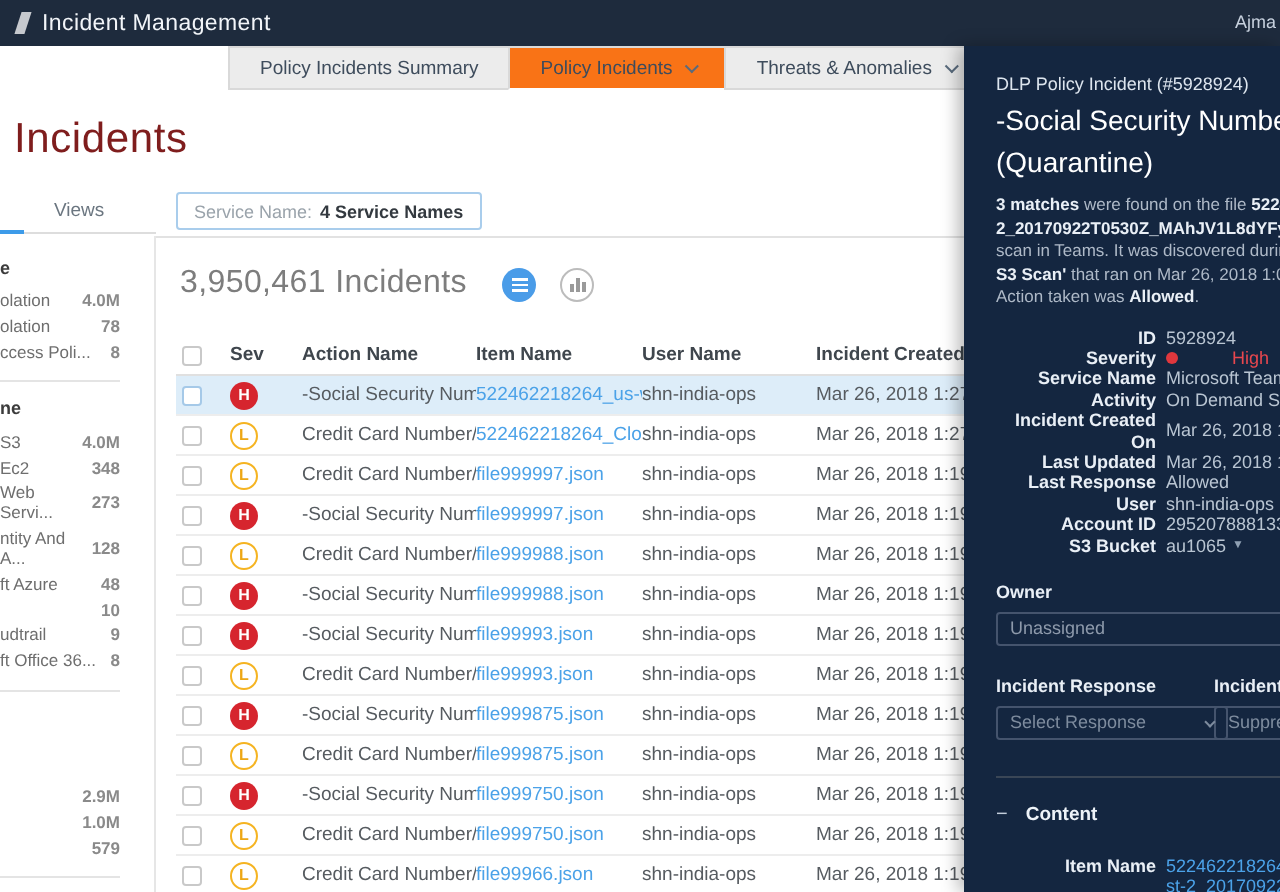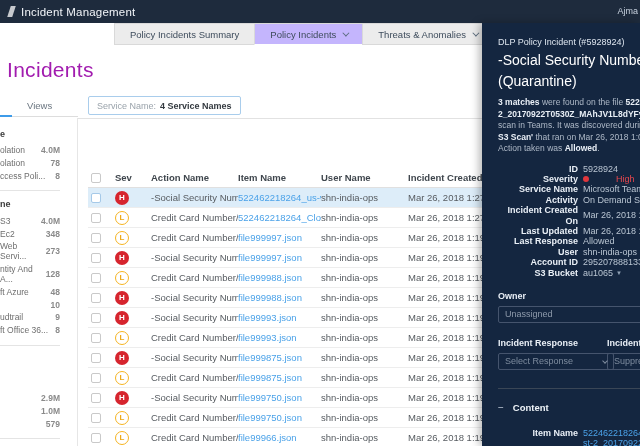--- a/index.html
+++ b/index.html
@@ -14,27 +14,27 @@
     transform:skewX(-18deg); margin-right:7px; }
   .app-title { color:#f2f5f9; font-size:11.5px; letter-spacing:.2px; }
   .user-menu { position:absolute; right:2px; top:6px; color:#c7d1de; font-size:9px; cursor:pointer; }
 
   
   .tabstrip { position:absolute; top:23px; left:0; width:482px; height:22px;
     background:#fff; display:flex; padding-left:115px; z-index:5; }
   .mtab { height:22px; display:flex; align-items:center; gap:6px; padding:0 15px;
     background:#ececec; border:1px solid #d9d9d9; margin-left:-1px;
     font-size:9.5px; color:#3e4c5c; white-space:nowrap; cursor:pointer; }
-  .mtab.active { background:#c4b5fd; border-bottom-color:#fff; }
+  .mtab.active { background:#f97316; border-bottom-color:#fff; }
   .chev { width:5px; height:5px; border-right:1.3px solid #5a6b7d; border-bottom:1.3px solid #5a6b7d;
     transform:rotate(45deg) translateY(-2px); display:inline-block; }
 
   
   .sidebar { position:absolute; top:45px; left:0; width:78px; bottom:0; background:#fff; z-index:4; }
-  .page-title { font-size:21px; font-weight:300; color:#a21caf; margin:13px 0 0 7px; letter-spacing:.3px; }
+  .page-title { font-size:21px; font-weight:300; color:#7f1d1d; margin:13px 0 0 7px; letter-spacing:.3px; }
   .side-tabs { position:relative; margin-top:15px; height:20px; border-bottom:1px solid #ddd; }
   .side-tab-stub { position:absolute; left:0; bottom:-1px; width:12px; height:2px; background:#3d9be9; cursor:pointer; }
   .side-tab { position:absolute; left:27px; top:3px; font-size:9.5px; color:#6b7680; cursor:pointer; }
   .facets { margin-top:12px; width:60px; }
   .facet-header { font-size:9px; font-weight:bold; color:#3c3c3c; margin:7px 0 5px 0; min-height:9px; }
   .facet-item { display:flex; justify-content:space-between; align-items:center;
     font-size:8.5px; color:#6e6e6e; padding:1.4px 0; cursor:pointer; min-height:10px; }
   .facet-count { color:#8a8a8a;font-weight:bold; }
   .facet-divider { border-top:1px solid #e4e4e4; margin:8px 0; }
   .facet-gap { height:38px; }
@@ -213,20 +213,33 @@
     </div>
 </div>
 <div class="vdivider"></div>
 <div class="hdivider"></div>
 
 <div class="content">
   <div class="chip">
     <span class="chip-label">Service Name:</span>
     <span class="chip-value">4 Service Names</span>
   </div>
+  <div class="count-row">
+    <span class="count-text">3,950,461 Incidents</span>
+    <span class="view-toggle list">
+        <span class="list-glyph"></span>
+      </span>
+    <span class="view-toggle chart">
+      <span class="chart-glyph">
+          <i style="height:4px"></i>
+          <i style="height:7px"></i>
+          <i style="height:5px"></i>
+        </span>
+    </span>
+  </div>
   <div class="table" id="table">
       <div class="trow thead">
         <span class="cb"></span>
         <span class="th sev-cell">Sev</span>
         <span class="th">Action Name</span>
         <span class="th">Item Name</span>
         <span class="th">User Name</span>
         <span class="th">Incident Created On</span>
       </div>
       <div class="trow selected">

